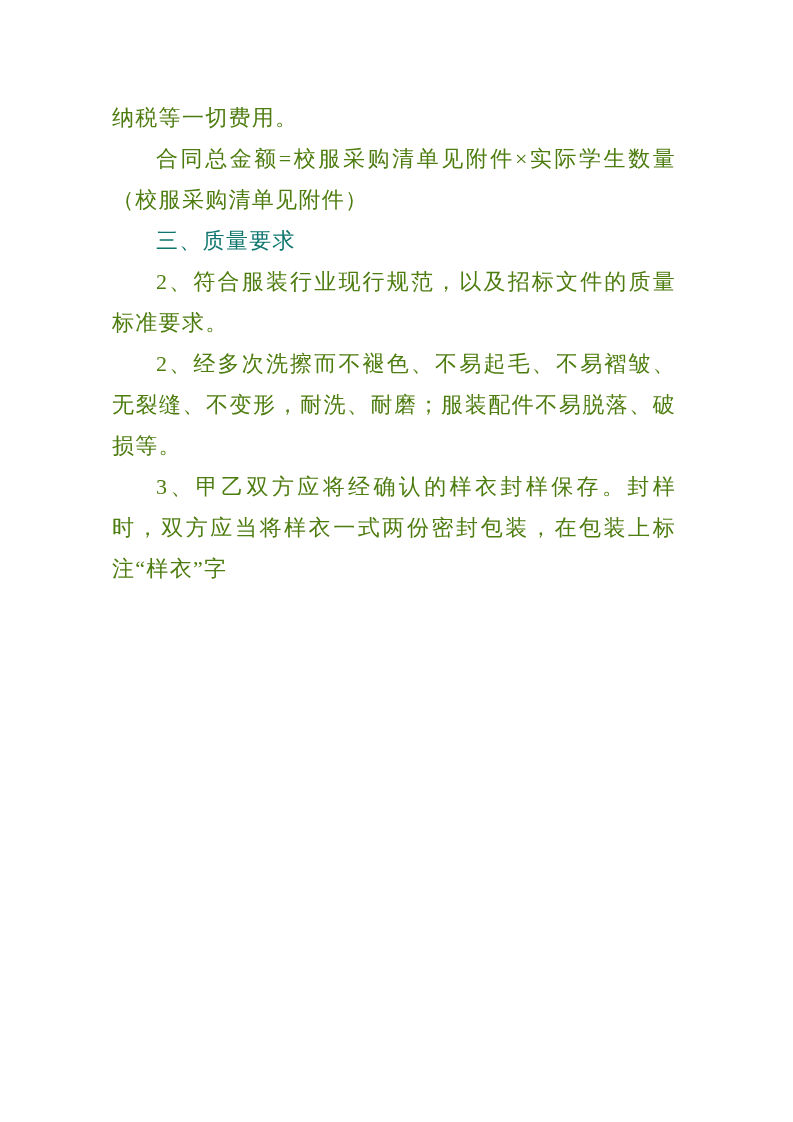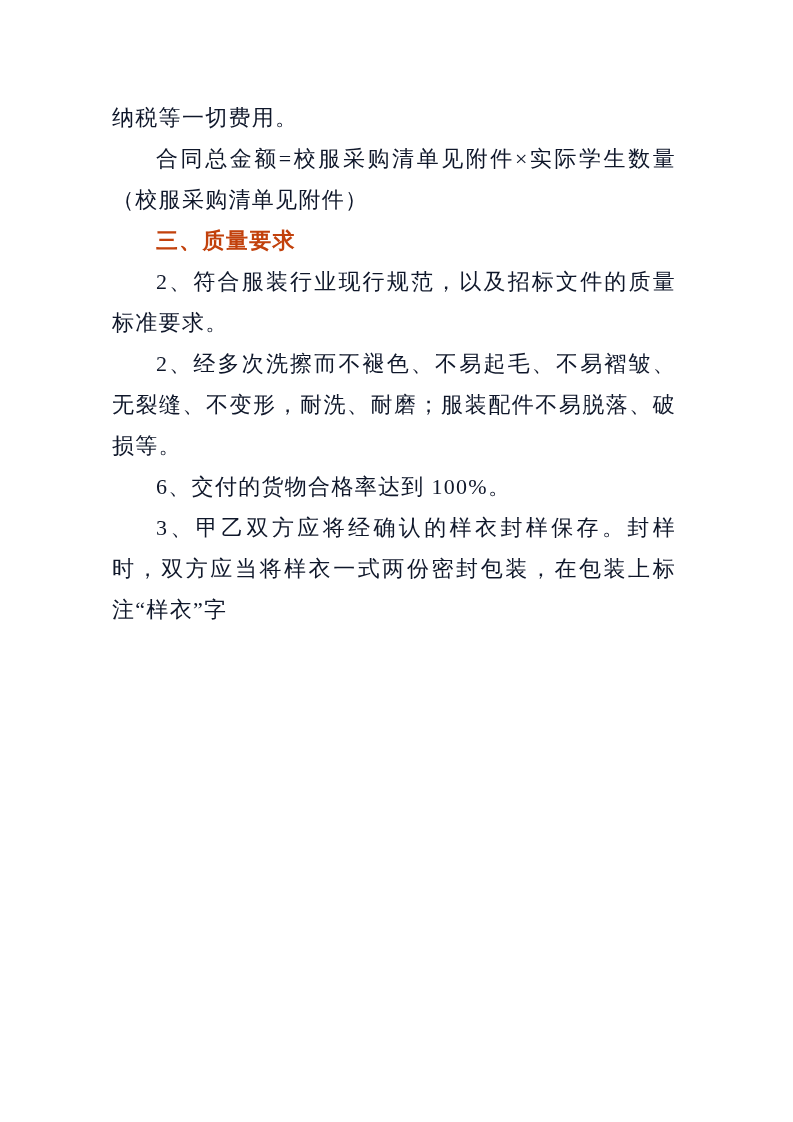--- a/index.html
+++ b/index.html
@@ -22,36 +22,35 @@
     color: #222222;
   }
   .doc-body p {
     margin: 0;
     font-size: 22px;
     line-height: 41px;
     letter-spacing: 1.3px;
     text-align: justify;
     text-justify: inter-character;
     word-break: break-all;
-    color: #0f172a;
+    color: #4d7c0f;
   }
   .doc-body p.indent {
     text-indent: 2em;
   }
   .doc-body p.heading {
-    font-weight: bold;
-    color: #c2410c;
+    font-weight: normal;
+    color: #0f766e;
   }
 </style>
 </head>
 <body>
 
 <div class="page">
   <div class="doc-body">
     <p class="body">纳税等一切费用。</p>
     <p class="body indent">合同总金额=校服采购清单见附件×实际学生数量（校服采购清单见附件）</p>
     <p class="heading indent">三、质量要求</p>
     <p class="body indent">2、符合服装行业现行规范，以及招标文件的质量标准要求。</p>
     <p class="body indent">2、经多次洗擦而不褪色、不易起毛、不易褶皱、无裂缝、不变形，耐洗、耐磨；服装配件不易脱落、破损等。</p>
-    <p class="body indent">6、交付的货物合格率达到 100%。</p>
     <p class="body indent">3、甲乙双方应将经确认的样衣封样保存。封样时，双方应当将样衣一式两份密封包装，在包装上标注“样衣”字</p>
   </div>
 </div>
 
 </body></html>

